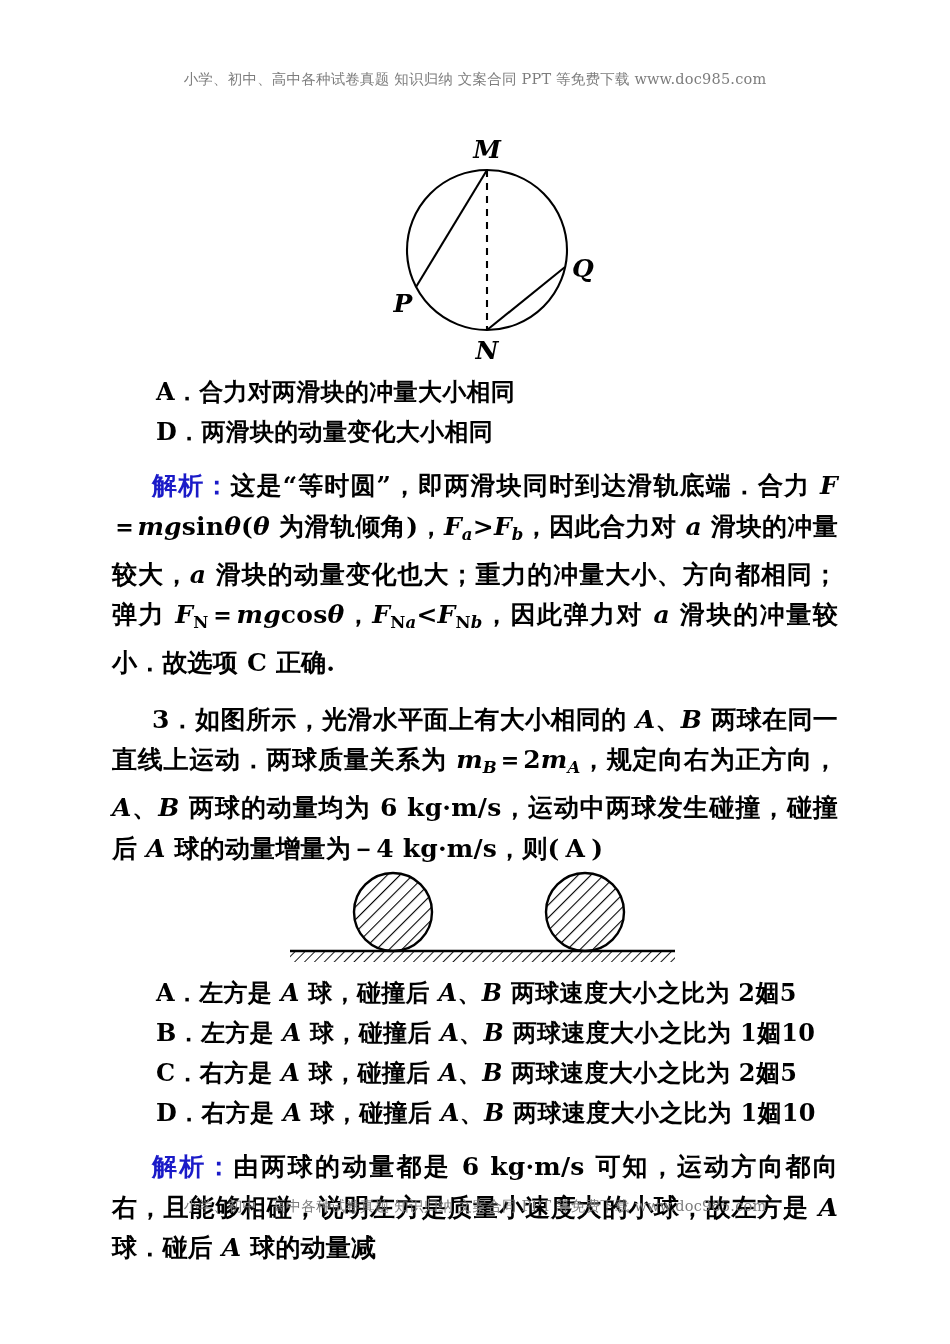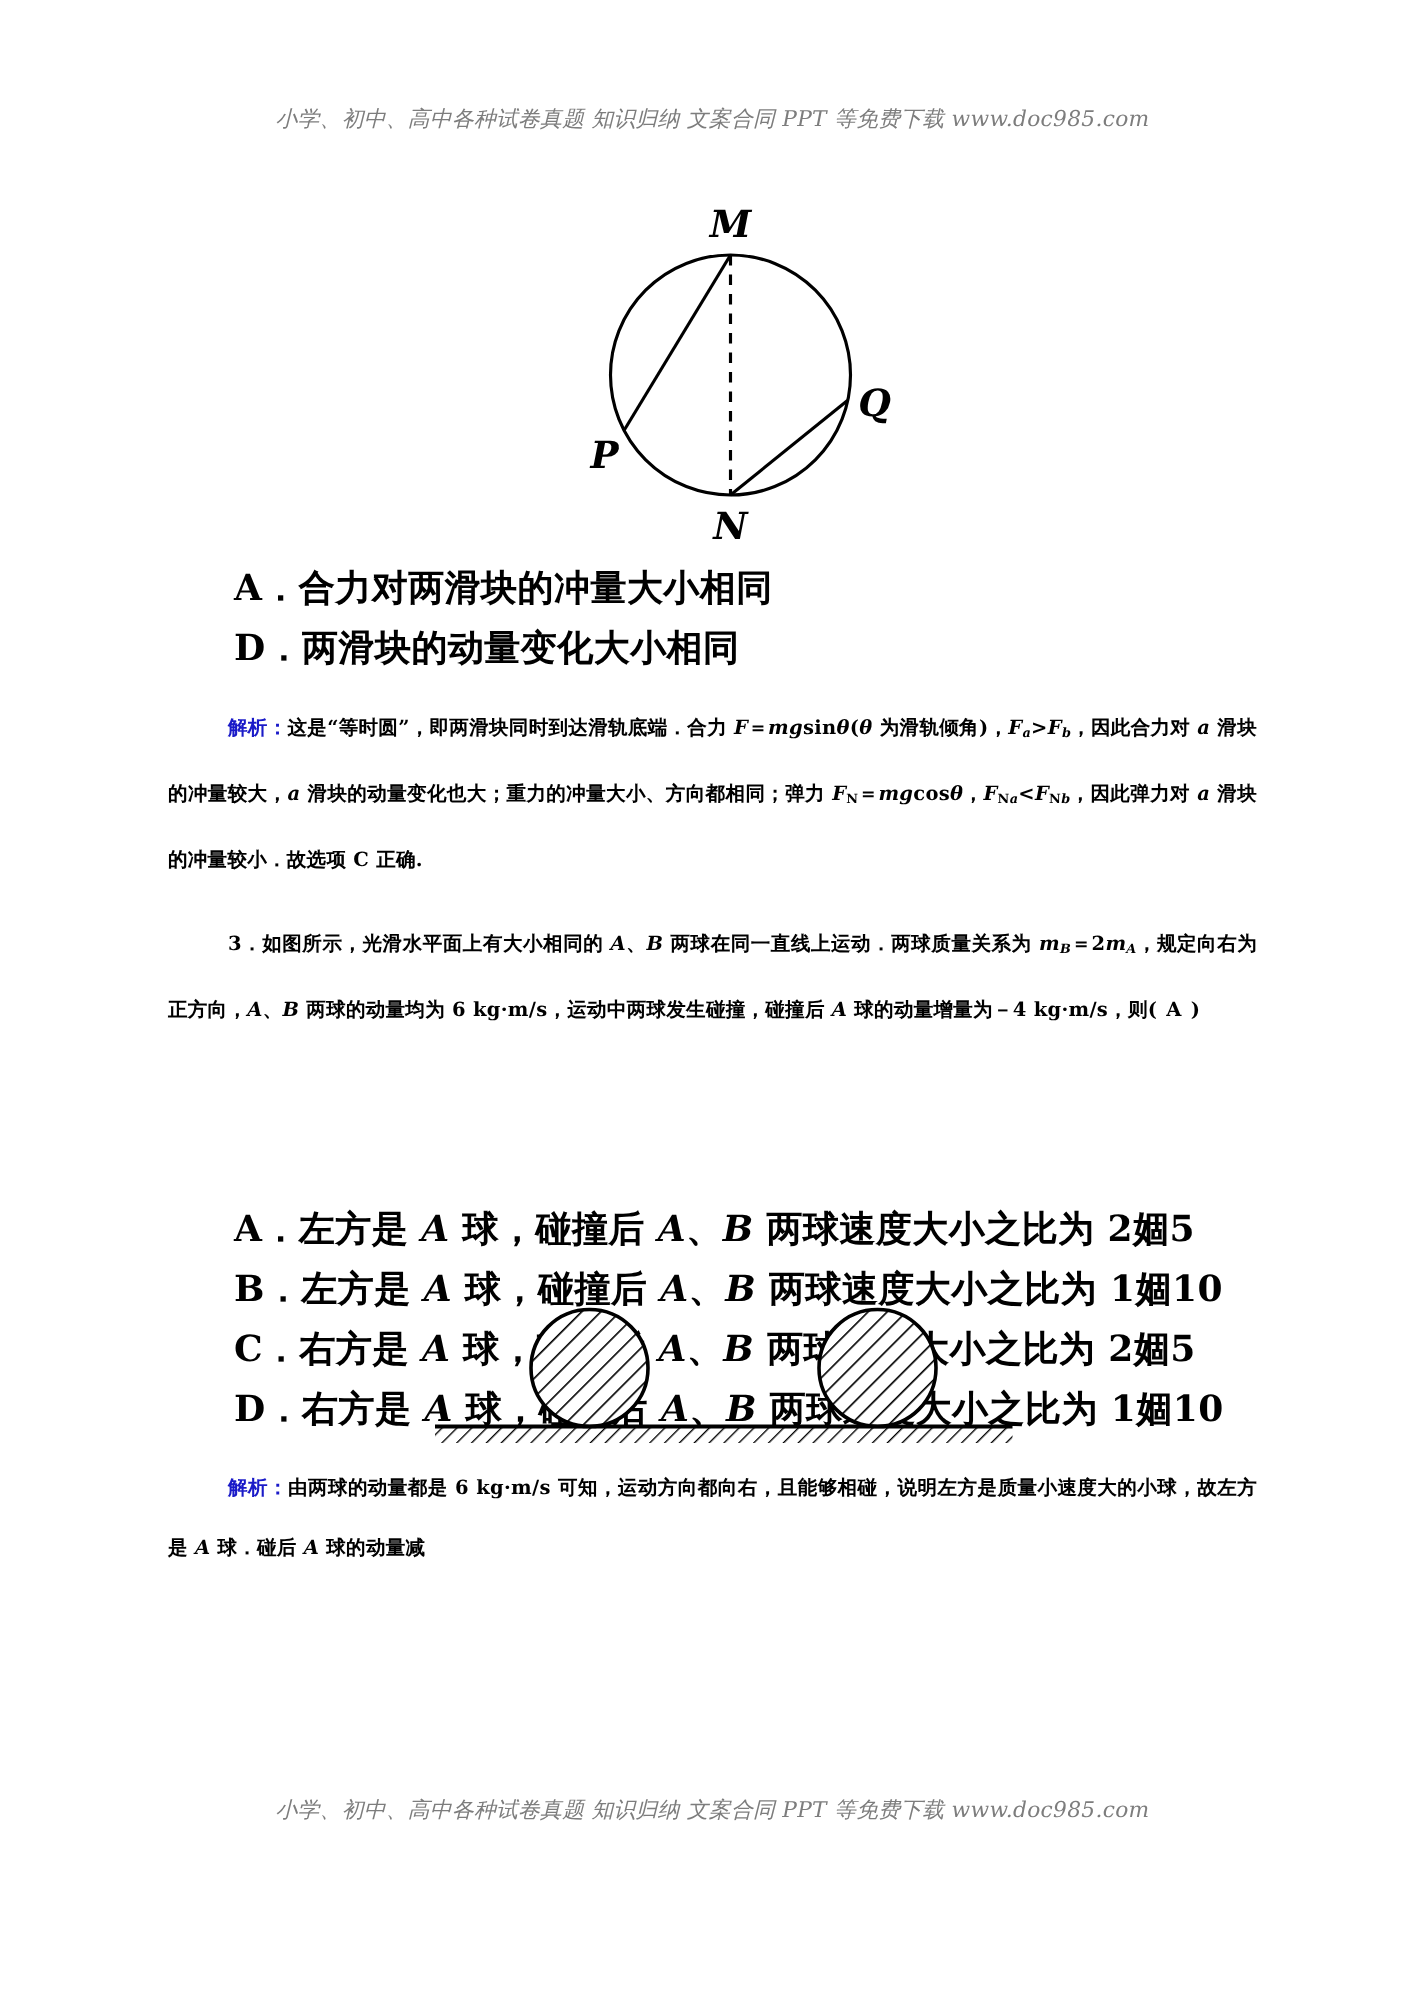--- a/index.html
+++ b/index.html
@@ -26,21 +26,20 @@
   .watermark {
     position: absolute;
     left: 0;
     width: 950px;
     text-align: center;
     font-family: "DejaVu Serif", "Liberation Serif", serif;
     font-size: 14.5px;
     color: #7d7d7d;
     letter-spacing: 0.2px;
     white-space: nowrap;
-    font-style: italic;
   }
   .watermark-top { top: 70px; }
   .watermark-bottom { top: 1197px; }
 
   
   .fig-circle {
     position: absolute;
     left: 385px;
     top: 132px;
     width: 215px;
@@ -62,21 +61,21 @@
     font-size: 24px;
     line-height: 40px;
     white-space: nowrap;
     padding-left: 44px;
     letter-spacing: 0.3px;
   }
 
   .para {
     font-family: "DejaVu Serif", "Liberation Serif", serif;
     font-weight: bold;
-    font-size: 13px;
+    font-size: 25px;
     line-height: 40.5px;
     text-align: justify;
     text-align-last: left;
     letter-spacing: 0.2px;
   }
   .para.indent { text-indent: 40px; }
 
   .label-jiexi {
     color: #1a1ac8;
     font-weight: bold;

